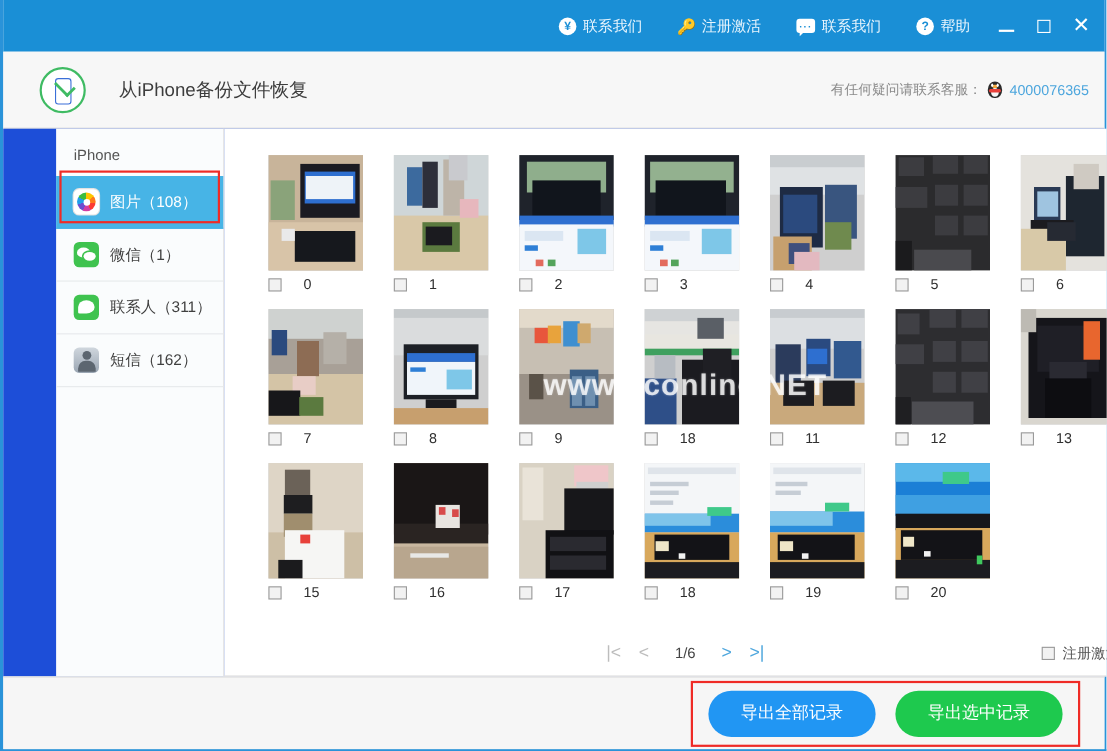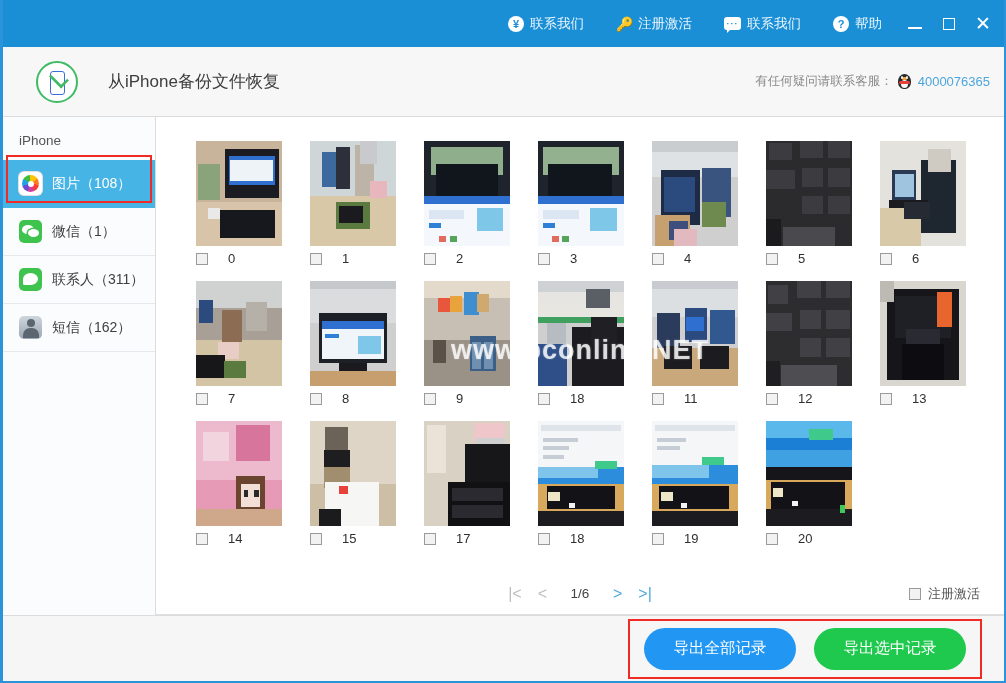--- a/index.html
+++ b/index.html
@@ -118,21 +118,21 @@
     position: absolute; left: 5px; top: 4px; width: 5px; height: 3px;
     background: #f2a63b; border-radius: 2px;
   }
   .qq-eye { position: absolute; top: 3px; width: 2px; height: 3px; background: #fff; border-radius: 50%; }
   .qq-eye.l { left: 4px; } .qq-eye.r { left: 9px; }
   .qq-num { color: #4da6dd; font-size: 13px; }
 
   
   .body-area {
     position: absolute; left: 0; top: 117px; right: 0; bottom: 66px;
-    display: flex; background: #1d4ed8;
+    display: flex; background: #1d4ed8; padding-left: 48px;
   }
 
   
   .sidebar {
     width: 153px; flex: none; background: #fafcfd;
     border-right: 1px solid #dcdcdc; padding-top: 12px; position: relative;
   }
   .sb-head {
     font-size: 13.5px; color: #555; padding: 4px 0 12px 16px;
   }
@@ -585,49 +585,48 @@
               <i style="background:#0d0d11;left:26%;top:60%;width:48%;height:34%"></i>
               <i style="background:#bdbab3;left:0%;top:0%;width:16%;height:20%"></i>
             </div>
             <div class="cell-foot">
               <span class="cbox"></span>
               <span class="cell-idx">13</span>
             </div>
           </div>
           <div class="cell">
             <div class="thumb">
-              <i style="background:#ecb9cd;left:0%;top:0%;width:100%;height:100%"></i>
-              <i style="background:#e79ab6;left:0%;top:56%;width:100%;height:44%"></i>
-              <i style="background:#d7759c;left:46%;top:4%;width:40%;height:34%"></i>
-              <i style="background:#f2d4de;left:8%;top:10%;width:30%;height:28%"></i>
-              <i style="background:#6b4430;left:46%;top:52%;width:34%;height:36%"></i>
-              <i style="background:#f2e0d6;left:52%;top:60%;width:22%;height:22%"></i>
-              <i style="background:#2a2a2a;left:56%;top:66%;width:5%;height:6%"></i>
-              <i style="background:#2a2a2a;left:68%;top:66%;width:5%;height:6%"></i>
-              <i style="background:#cfa88c;left:0%;top:84%;width:100%;height:16%"></i>
-            </div>
-            <div class="cell-foot">
-              <span class="cbox"></span>
-              <span class="cell-idx">14</span>
-            </div>
-          </div>
-          <div class="cell">
-            <div class="thumb">
               <i style="background:#ded5c6;left:0%;top:0%;width:100%;height:100%"></i>
               <i style="background:#cdbfa6;left:0%;top:60%;width:100%;height:40%"></i>
               <i style="background:#6b6258;left:18%;top:6%;width:26%;height:34%"></i>
               <i style="background:#1e1e20;left:16%;top:28%;width:30%;height:16%"></i>
               <i style="background:#a08e6e;left:16%;top:44%;width:30%;height:20%"></i>
               <i style="background:#f6f6f4;left:18%;top:58%;width:62%;height:42%"></i>
               <i style="background:#e8413a;left:34%;top:62%;width:10%;height:8%"></i>
               <i style="background:#1b1b1d;left:10%;top:84%;width:26%;height:16%"></i>
             </div>
             <div class="cell-foot">
               <span class="cbox"></span>
               <span class="cell-idx">15</span>
+            </div>
+          </div>
+          <div class="cell">
+            <div class="thumb">
+              <i style="background:#c8b79f;left:0%;top:0%;width:100%;height:100%"></i>
+              <i style="background:#1a1616;left:0%;top:0%;width:100%;height:62%"></i>
+              <i style="background:#2a2422;left:0%;top:52%;width:100%;height:18%"></i>
+              <i style="background:#e8e4e0;left:44%;top:36%;width:26%;height:20%"></i>
+              <i style="background:#d84a4a;left:48%;top:38%;width:7%;height:7%"></i>
+              <i style="background:#d84a4a;left:62%;top:40%;width:7%;height:7%"></i>
+              <i style="background:#b8a68e;left:0%;top:72%;width:100%;height:28%"></i>
+              <i style="background:#e8e8e6;left:18%;top:78%;width:40%;height:4%"></i>
+            </div>
+            <div class="cell-foot">
+              <span class="cbox"></span>
+              <span class="cell-idx">16</span>
             </div>
           </div>
           <div class="cell">
             <div class="thumb">
               <i style="background:#d9d2c4;left:0%;top:0%;width:100%;height:100%"></i>
               <i style="background:#e9e3d8;left:4%;top:4%;width:22%;height:46%"></i>
               <i style="background:#efc6c9;left:58%;top:2%;width:36%;height:18%"></i>
               <i style="background:#cfcfcf;left:60%;top:16%;width:34%;height:10%"></i>
               <i style="background:#17171a;left:48%;top:22%;width:52%;height:40%"></i>
               <i style="background:#111114;left:28%;top:58%;width:72%;height:42%"></i>

